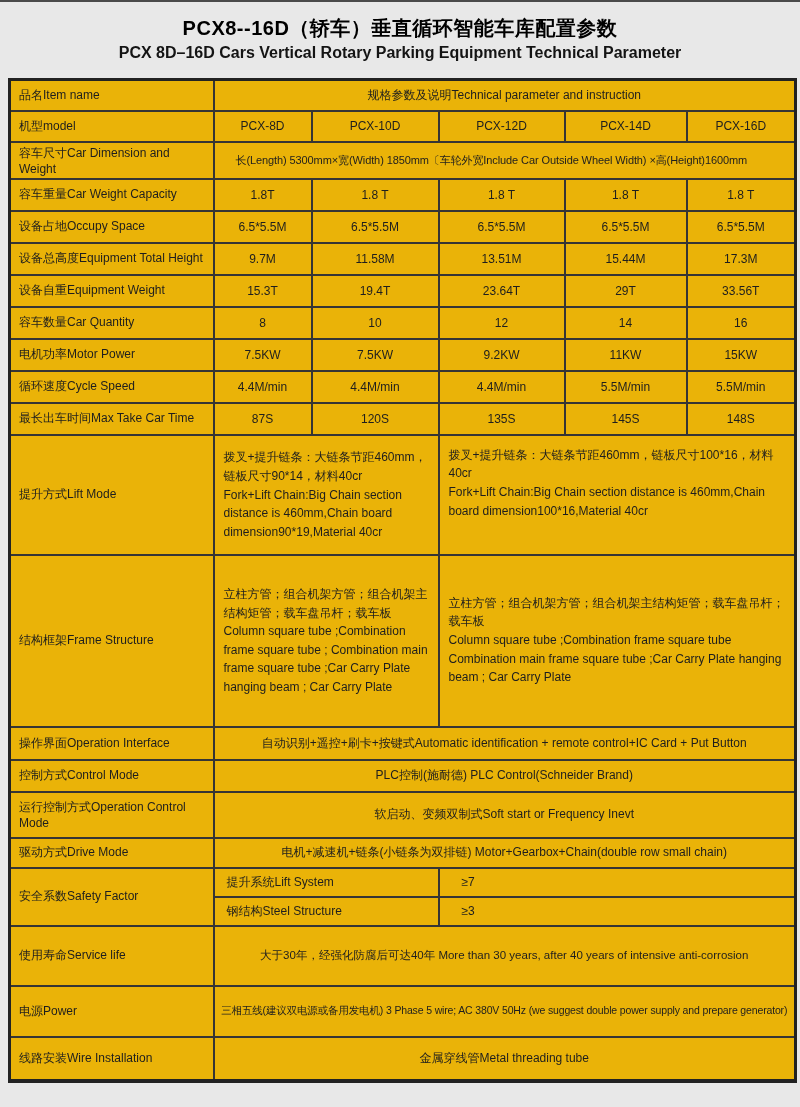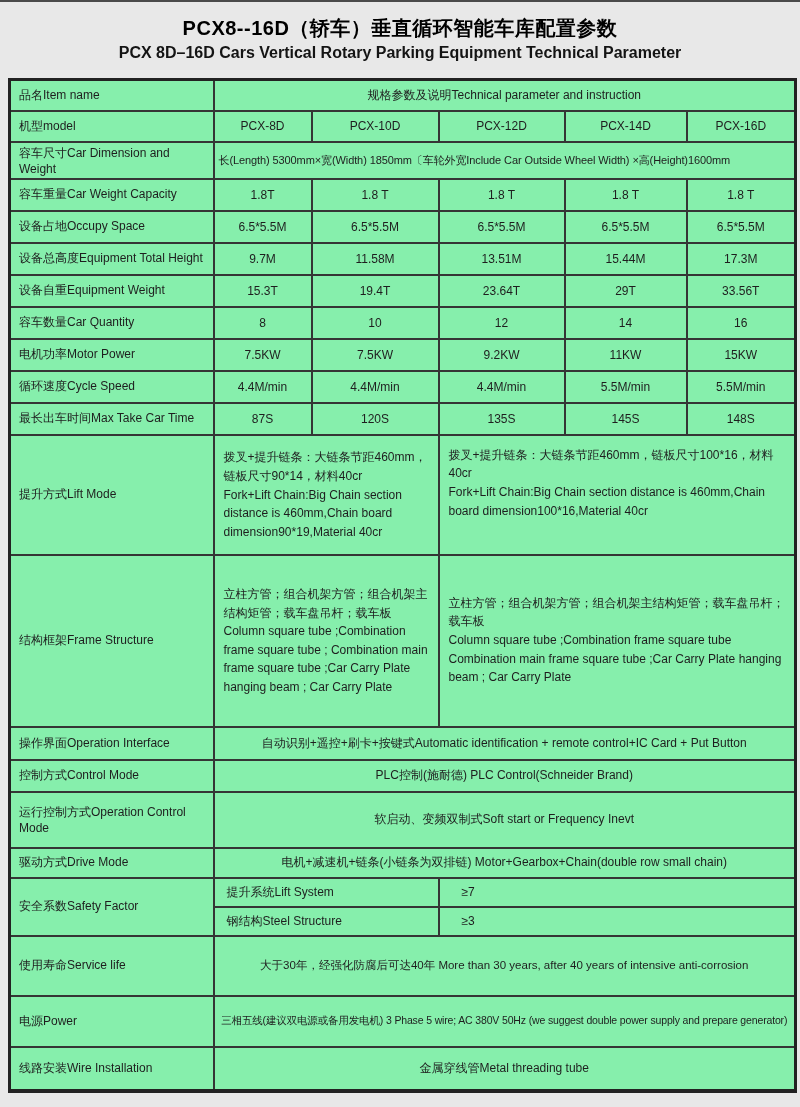--- a/index.html
+++ b/index.html
@@ -15,53 +15,53 @@
   .title-block{text-align:center;padding-top:12px;line-height:1.4;}
   .title-zh{font-size:20px;font-weight:bold;color:#000000;letter-spacing:0.5px;}
   .title-en{font-size:16px;font-weight:bold;color:#141414;}
   table.spec{
     margin:14px 0 0 8px;
     width:786px;
     border-collapse:collapse;
     table-layout:fixed;
     border:3px solid #222;
     border-bottom-width:4px;
-    background:#86efac;
+    background:#eab308;
   }
   td{
     border:2px solid #353535;
     font-size:12px;
     color:#1e1e1e;
     padding:2px 4px;
     overflow:hidden;
     vertical-align:middle;
   }
   .label-cell{text-align:left;padding-left:8px;}
   .center{text-align:center;}
   .dim-cell{
-    text-align:left;padding-left:4px;
+    text-align:left;padding-left:21px;
     font-size:11px;letter-spacing:-0.1px;white-space:nowrap;margin-top:27px;
   }
   .multi{
     white-space:pre-line;
     text-align:left;
     padding:6px 9px;
     font-size:12px;
     line-height:1.55;
   }
   .v-top{vertical-align:top;border-radius:31px;}
   .pad-top-sm{padding-top:10px;}
   .pad-top-lg{padding-top:38px;}
   .sub-label{text-align:left;padding-left:12px;}
   .sub-value{text-align:left;padding-left:22px;}
   .fit-small{font-size:10.5px;letter-spacing:-0.15px;white-space:nowrap;}
   .fit-med{font-size:11.5px;white-space:nowrap;}
   
   .rh31{height:31px}.rh32{height:32px}.rh120{height:120px}.rh172{height:172px}
-  .rh33{height:33px}.rh56{height:56px}.rh30{height:30px}.rh29{height:29px}
+  .rh33{height:33px}.rh56{height:46px}.rh30{height:30px}.rh29{height:29px}
   .rh60{height:60px}.rh51{height:51px}.rh44{height:44px}
 </style>
 </head>
 <body>
 
 <div class="top-edge"></div>
 
 <div class="title-block">
   <div class="title-zh">PCX8--16D（轿车）垂直循环智能车库配置参数</div>
   <div class="title-en">PCX 8D–16D Cars Vertical Rotary Parking Equipment  Technical Parameter</div>

